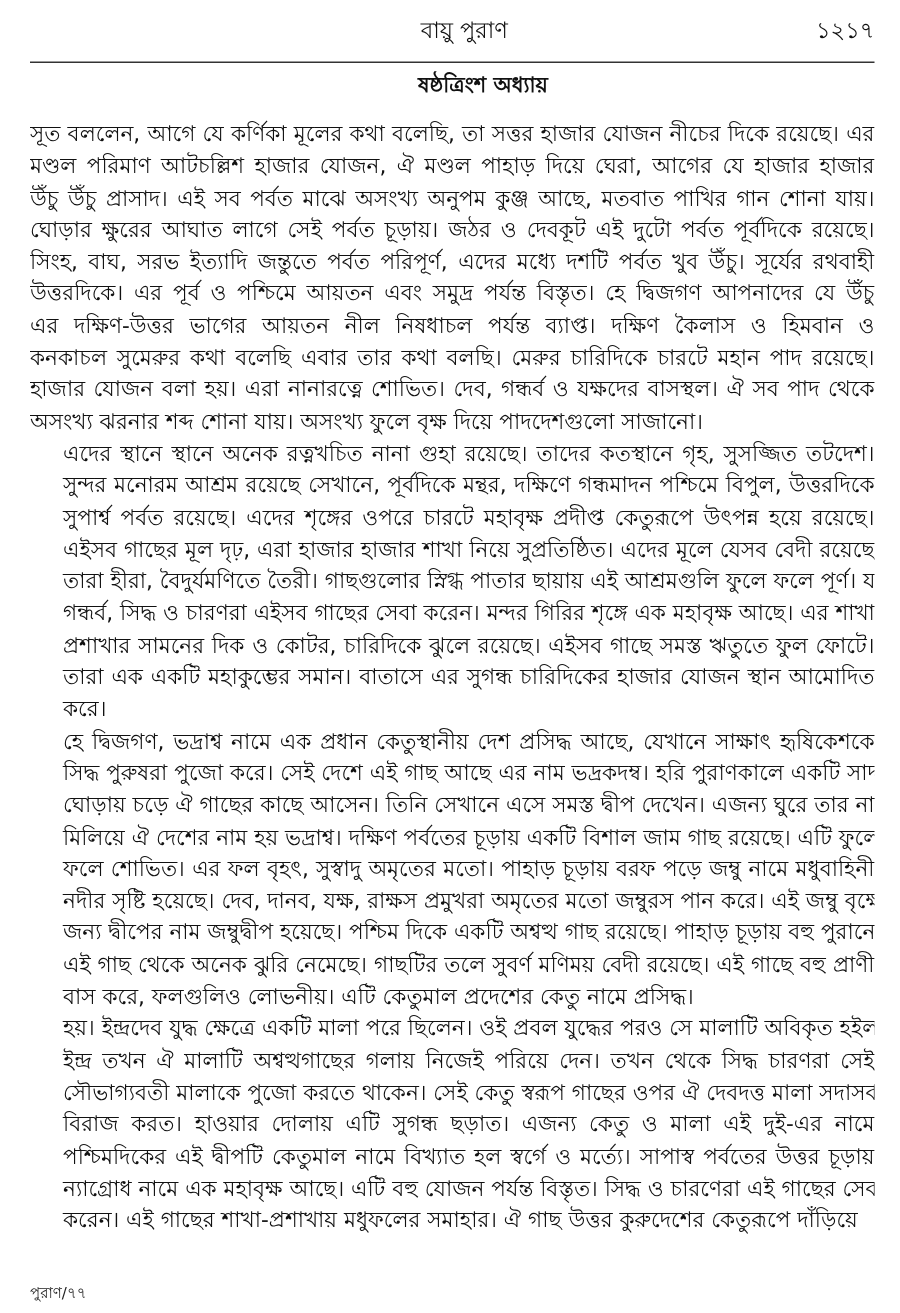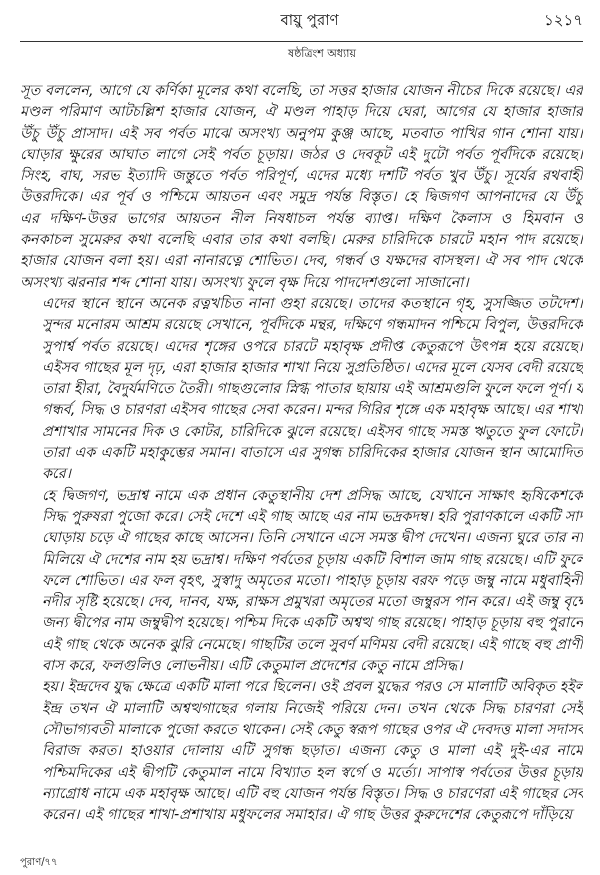--- a/index.html
+++ b/index.html
@@ -4,24 +4,24 @@
 <style>
   html, body { margin: 0; padding: 0; background: #ffffff; }
   body { width: 600px; height: 875px; overflow: hidden; position: relative;
          font-family: "DejaVu Sans", "Liberation Sans", sans-serif; color: #111; }
   .running-head { position: absolute; top: 6px; left: 36px; right: 17px; height: 24px; }
   .book-title { position: absolute; left: 0; right: 0; text-align: center; font-size: 15px; top: 2px; }
   .page-number { position: absolute; right: 0; top: 2px; font-size: 15px; }
   .head-rule { position: absolute; top: 41px; left: 20px; right: 17px; height: 0;
                border-top: 1.5px solid #333; }
   .chapter-title { position: absolute; top: 45px; left: 0; right: 0; text-align: center;
-                   font-size: 11px; font-weight: normal; padding-left: 44px; }
+                   font-size: 14px; font-weight: bold; padding-left: 44px; }
   .body-text { position: absolute; top: 80px; left: 20px; width: 563px; }
   .para { margin: 0; font-size: 14.4px; line-height: 21.3px; text-align: justify;
-          text-align-last: left; font-style: italic; }
+          text-align-last: left; }
   .para.indent { text-indent: 22px; }
   .line { display: block; white-space: nowrap; overflow: hidden; text-align-last: justify; }
   .line.last { text-align-last: left; }
   .footer-sig { position: absolute; left: 20px; top: 854px; font-size: 10px; color: #222; }
 </style>
 </head>
 <body>
 
 <div class="running-head">
   <span class="book-title">বায়ু পুরাণ</span>

